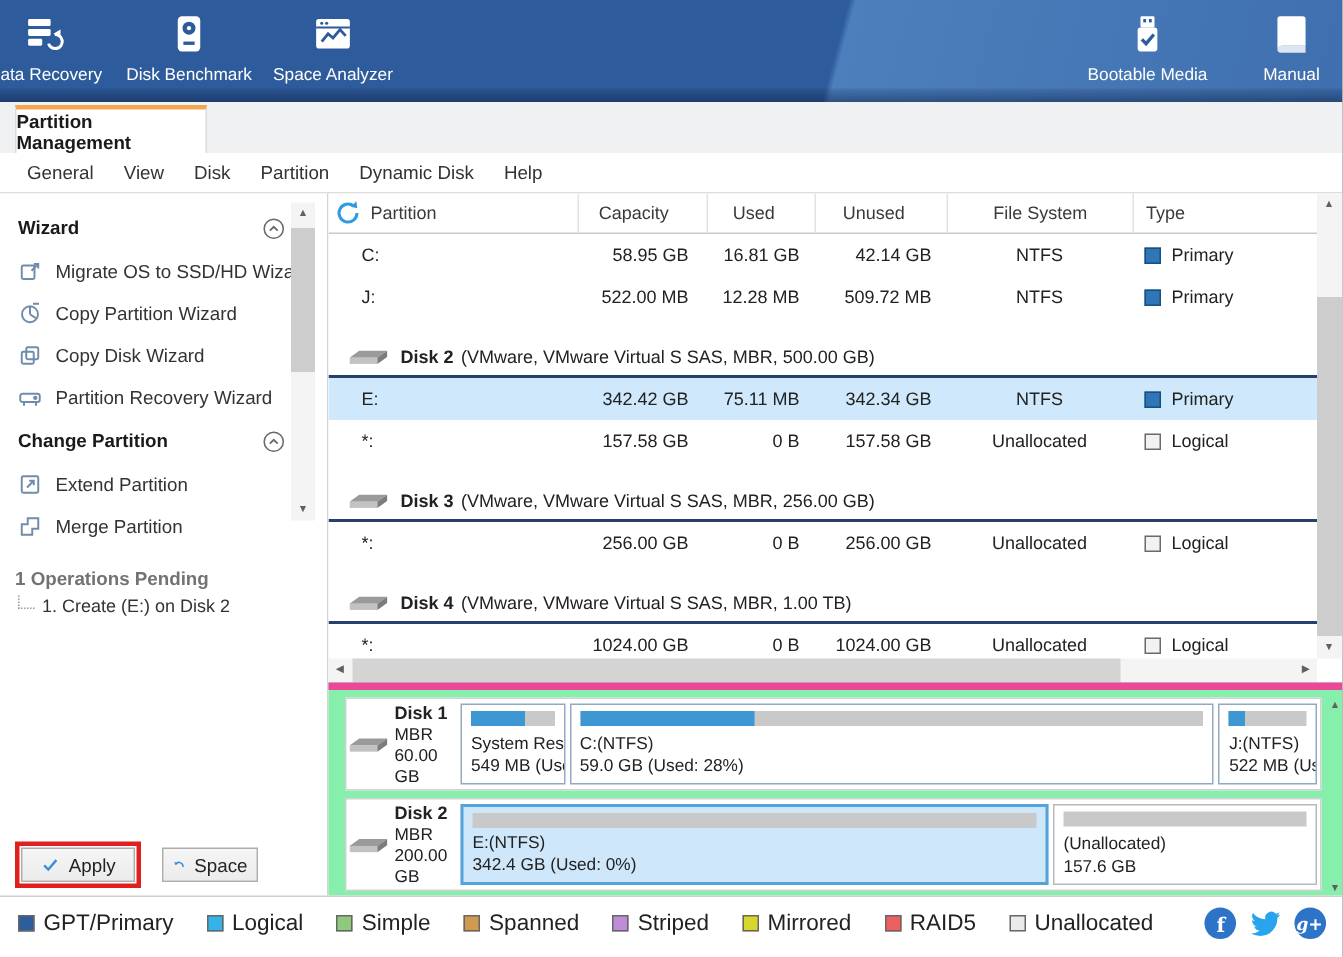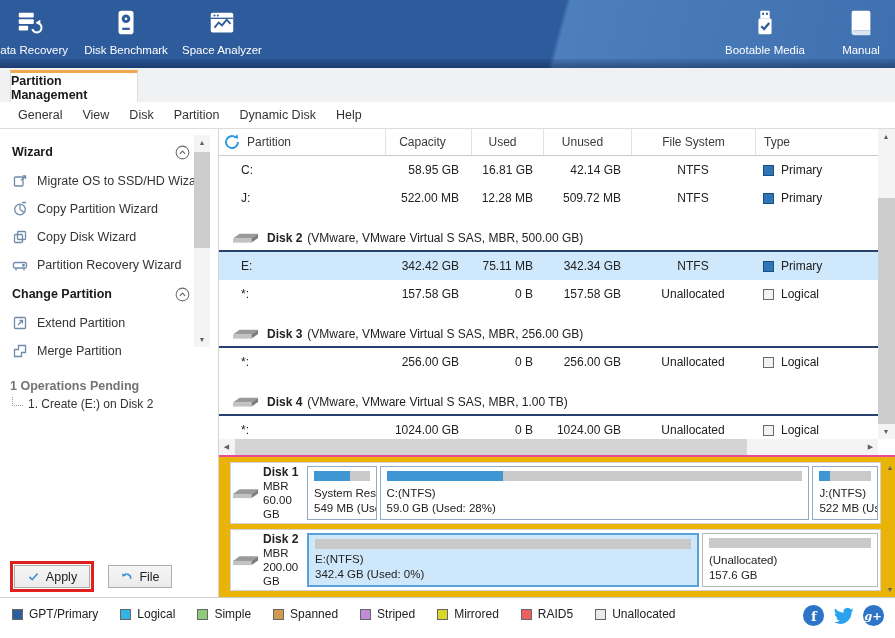--- a/index.html
+++ b/index.html
@@ -87,21 +87,21 @@
 
   
   .vscroll{position:absolute;top:0;right:0;width:17px;bottom:16px;background:#f4f4f4;}
   .vscroll .thumb{position:absolute;top:69px;left:0;width:17px;bottom:15px;background:#cdcdcd;}
   .hscroll{position:absolute;left:0;right:17px;bottom:0;height:16px;background:#f4f4f4;}
   .hscroll .thumb{position:absolute;left:16px;top:0;height:16px;width:512px;background:#d4d4d4;}
   .h-arr{position:absolute;top:0;width:15px;height:16px;color:#606060;font-size:7px;text-align:center;line-height:16px;cursor:pointer;}
   .h-arr.left{left:0;} .h-arr.right{right:0;}
 
   
-  .diskmap{position:absolute;top:455px;left:219px;right:0;height:143px;background:#eab308;border-top:2px solid #ec4899;}
+  .diskmap{position:absolute;top:455px;left:219px;right:0;height:143px;background:#86efac;border-top:5px solid #ec4899;}
   .dm-row{position:absolute;left:11px;right:14px;height:62px;border:1px solid #d2d2d2;background:#fff;display:flex;box-sizing:border-box;}
   .dm-row1{top:5px;} .dm-row2{top:72px;}
   .dm-label{width:76px;flex:none;display:flex;align-items:center;}
   .dm-disk-ic{width:26px;height:16px;margin:0 4px 0 2px;flex:none;}
   .dm-disk-ic svg{width:26px;height:16px;}
   .dm-label-txt{line-height:14px;font-size:11.5px;color:#222;}
   .dm-label-txt b{font-size:12px;}
   .dm-parts{flex:1;display:flex;gap:3px;padding:3px 2px 3px 0;}
   .dm-part{box-sizing:border-box;border:1px solid #93a9c4;background:#fff;display:flex;flex-direction:column;overflow:hidden;cursor:pointer;}
   .dm-part.unalloc{border-color:#b9b9b9;}
@@ -109,21 +109,21 @@
   .dm-bar{height:10px;margin:4px 6px 0 6px;background:#c9c9c9;position:relative;flex:none;}
   .dm-fill{position:absolute;left:0;top:0;bottom:0;background:#3e97d3;}
   .dm-sp{flex:1;}
   .dm-l1,.dm-l2{font-size:11.5px;white-space:nowrap;overflow:hidden;padding:0 6px;line-height:15px;color:#222;}
   .dm-l2{padding-bottom:3px;}
   .dm-scroll{position:absolute;right:0;top:3px;bottom:3px;width:13px;}
 
   
   .statusbar{position:absolute;left:0;right:0;bottom:0;height:40px;background:#fff;border-top:1px solid #cfcfcf;}
   .legend{position:absolute;left:12px;top:9px;display:flex;align-items:center;gap:22px;}
-  .lg-item{display:flex;align-items:center;gap:6px;font-size:12px;color:#222;}
+  .lg-item{display:flex;align-items:center;gap:6px;font-size:15px;color:#222;}
   .lg-sq{width:11px;height:11px;box-sizing:border-box;border:1px solid #666;flex:none;}
   .social{position:absolute;right:10px;top:6px;display:flex;align-items:center;gap:7px;}
   .social span{width:23px;height:23px;cursor:pointer;display:block;}
   .social svg{width:23px;height:23px;}
 </style>
 </head>
 <body>
 
 <div class="window">
 
@@ -275,21 +275,21 @@
               <path d="M3 8.5l3.4 3.4L13 4.2" fill="none" stroke="#3a8edb" stroke-width="2"></path>
             </svg>
           <span>Apply</span>
         </button>
       </div>
       <button class="btn undo">
         <svg viewBox="0 0 16 16">
             <path d="M13 11a5 5 0 0 0-8.7-4.2" fill="none" stroke="#3a8edb" stroke-width="1.8"></path>
             <path d="M2.2 4.2l1.2 4.2 4.2-1.6z" fill="#3a8edb"></path>
           </svg>
-        <span>File</span>
+        <span>Space</span>
       </button>
     </div>
   </div>
 
   <div class="main">
     <div class="ptable" id="ptable">
         <div class="t-head" style="position: relative;">
           <span class="refresh"><svg viewBox="0 0 18 18">
               <path d="M15 9a6 6 0 1 1-2.2-4.6" fill="none" stroke="#2e9ae4" stroke-width="2"></path>
               <path d="M14.6 1.2l.6 4.6-4.4-1z" fill="#2e9ae4"></path>

